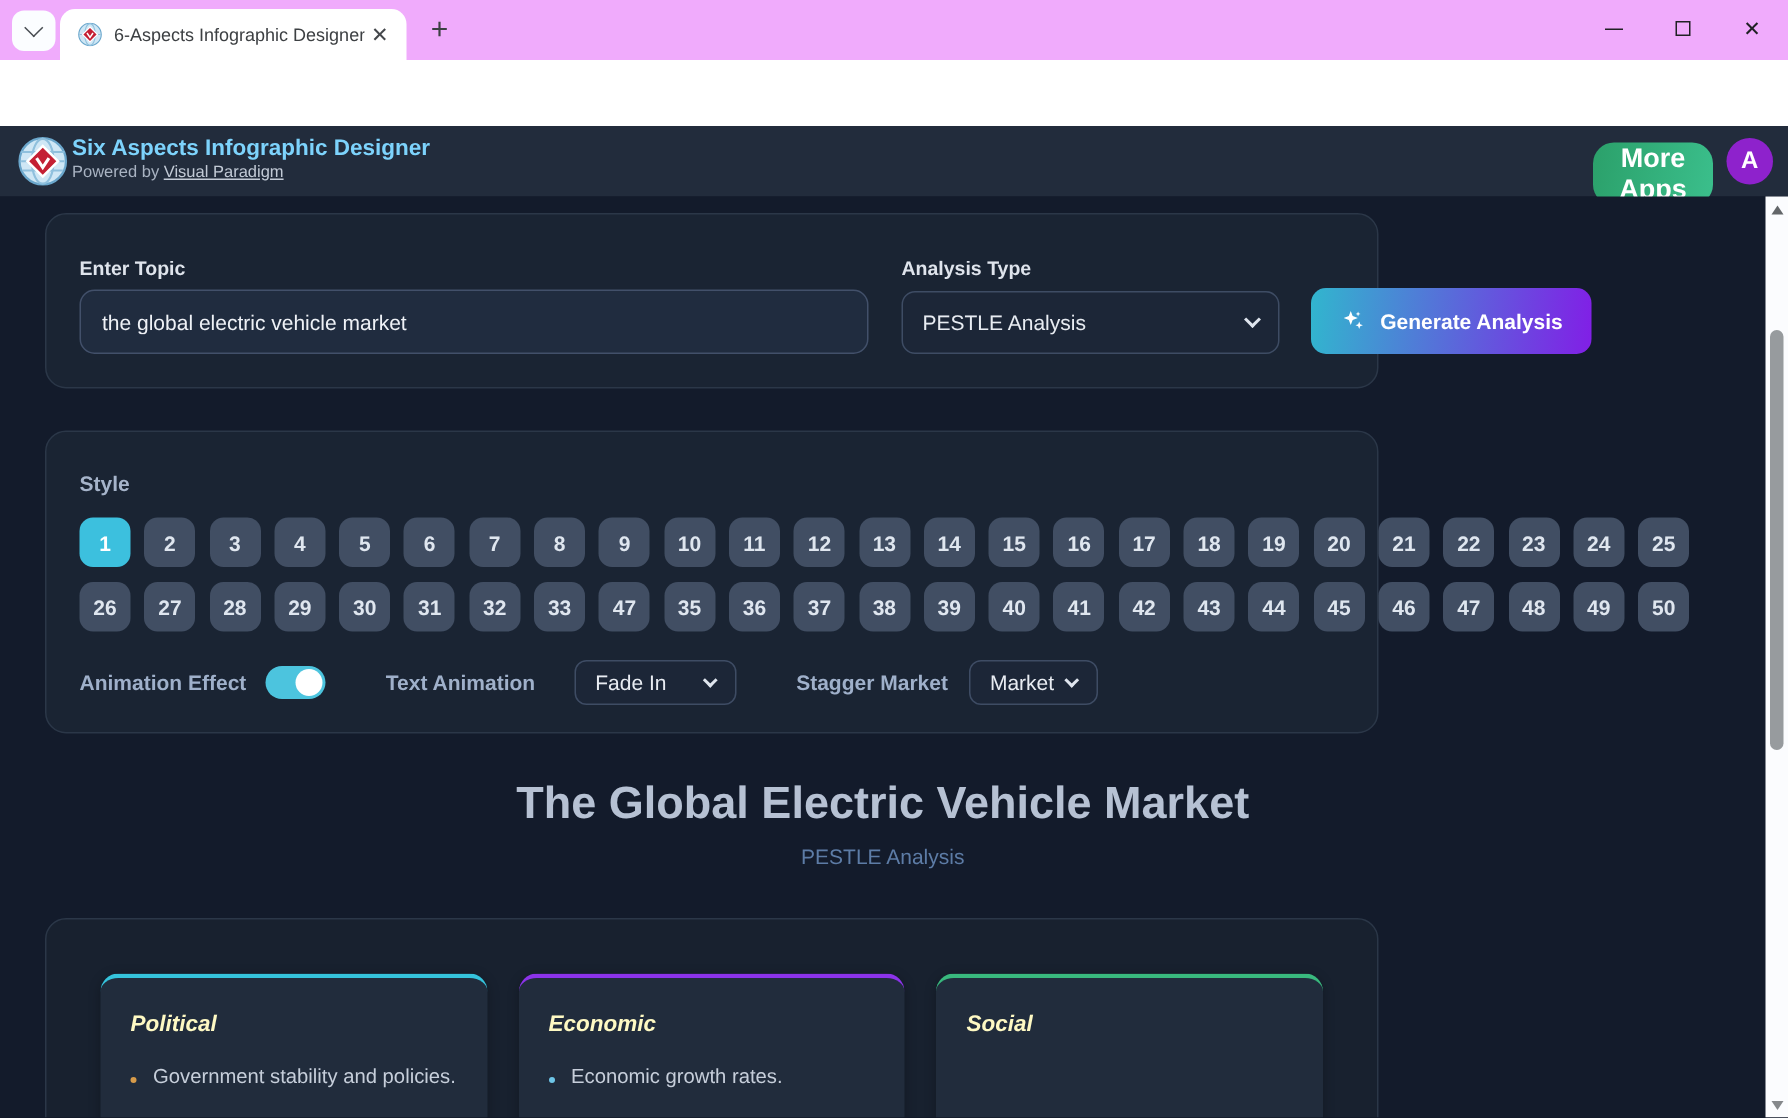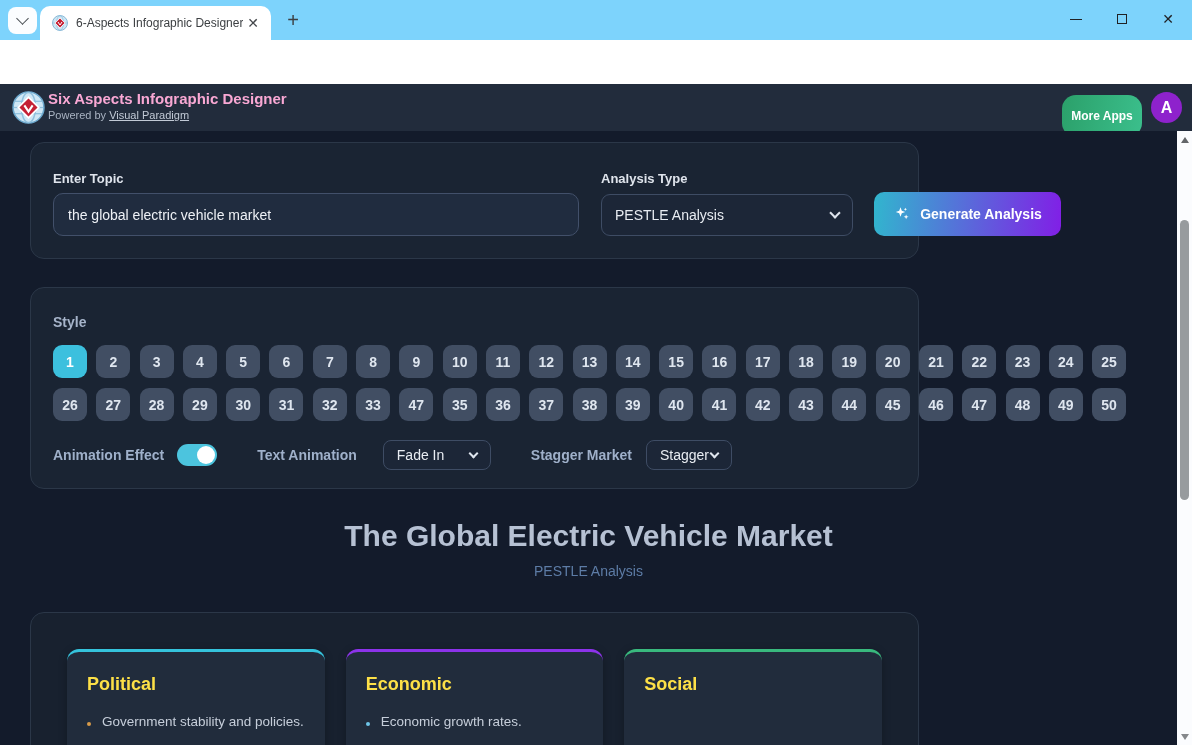--- a/index.html
+++ b/index.html
@@ -1,20 +1,20 @@
 <!DOCTYPE html>
 <html><head>
 <meta charset="utf-8">
 <style>
   * { margin:0; padding:0; box-sizing:border-box; }
   html,body { width:1192px; height:745px; overflow:hidden; }
   body { font-family:"Liberation Sans","DejaVu Sans",sans-serif; position:relative; background:#131b2b; }
 
   
-  .tabstrip { position:absolute; left:0; top:0; width:1192px; height:40px; background:#7dd3fc; }
+  .tabstrip { position:absolute; left:0; top:0; width:1192px; height:40px; background:#f0abfc; }
   .tab-search { position:absolute; left:8px; top:7px; width:29px; height:27px; background:#fbfdff; border-radius:8px; display:flex; align-items:center; justify-content:center; }
   .chev-sm { width:9px; height:9px; border-right:1.8px solid #474c51; border-bottom:1.8px solid #474c51; transform:rotate(45deg); margin-top:-4px; }
   .tab { position:absolute; left:40px; top:6px; width:231px; height:34px; background:#ffffff; border-radius:10px 10px 0 0; display:flex; align-items:center; padding:0 8px 0 12px; }
   .tab-title { flex:1; font-size:12px; color:#3d4043; white-space:nowrap; overflow:hidden; margin-left:8px; }
   .tab-close { font-size:14px; color:#44474b; padding:0 4px; cursor:default; }
   .newtab { position:absolute; left:281px; top:8px; width:24px; height:24px; font-size:20px; color:#3c4043; display:flex; align-items:center; justify-content:center; }
   .wctl { position:absolute; top:0; width:46px; height:38px; display:flex; align-items:center; justify-content:center; color:#202124; font-size:13px; }
   .wctl.min { left:1053px; } .wctl.max { left:1099px; } .wctl.close { left:1145px; font-size:14px; }
   .maxbox { width:10px; height:10px; border:1.3px solid #202124; }
   .minbar { width:12px; height:0; border-top:1.5px solid #202124; }
@@ -32,24 +32,24 @@
   .ext-icon { position:absolute; left:1070px; top:51px; }
   .sep { position:absolute; left:1106px; top:52px; width:1px; height:18px; background:#d4d7db; }
   .chrome-avatar { position:absolute; left:1120px; top:49px; width:26px; height:26px; border-radius:50%; background:#26a3ae; color:#fff; font-size:13px; font-weight:bold; display:flex; align-items:center; justify-content:center; }
   .kebab { position:absolute; left:1163px; top:50px; width:18px; height:26px; display:flex; flex-direction:column; align-items:center; justify-content:center; gap:2.6px; }
   .kebab i { width:3px; height:3px; border-radius:50%; background:#45494e; }
 
   
   .appheader { position:absolute; left:0; top:84px; width:1192px; height:47px; background:#222c3c; }
   .vp-logo { position:absolute; left:12px; top:7px; }
   .app-titles { position:absolute; left:48px; top:6px; }
-  .app-title { font-size:15px; font-weight:bold; color:#f9a8d4; }
+  .app-title { font-size:15px; font-weight:bold; color:#7dd3fc; }
   .powered { font-size:11px; color:#a9b3c2; margin-top:2px; }
   .powered a { color:#c2cad6; text-decoration:underline; }
-  .more-apps { position:absolute; left:1062px; top:11px; width:80px; height:42px; border:none; border-radius:14px; background:linear-gradient(100deg,#2ba06a,#3bbf8c); color:#fff; font-size:12px; font-weight:bold; font-family:inherit; }
+  .more-apps { position:absolute; left:1062px; top:11px; width:80px; height:42px; border:none; border-radius:14px; background:linear-gradient(100deg,#2ba06a,#3bbf8c); color:#fff; font-size:18px; font-weight:bold; font-family:inherit; }
   .hdr-avatar { position:absolute; left:1151px; top:8px; width:31px; height:31px; border-radius:50%; background:#8e22cc; color:#fff; font-size:16px; font-weight:bold; display:flex; align-items:center; justify-content:center; }
 
   
   .content { position:absolute; left:0; top:131px; width:1192px; height:614px; background:#131b2b; overflow:hidden; }
   .panel { position:absolute; left:30px; width:889px; background:#1a2433; border:1px solid #2b3748; border-radius:14px; }
   .panel.form { top:11px; height:117px; }
   .field-label { font-size:13px; font-weight:bold; color:#dfe4ec; }
   .lbl-topic { position:absolute; left:22px; top:28px; }
   .topic-input { position:absolute; left:22px; top:50px; width:526px; height:43px; background:#202c3f; border:1px solid #42506a; border-radius:10px; color:#eef1f6; font-size:14px; font-family:inherit; padding:0 14px; outline:none; }
   .lbl-analysis { position:absolute; left:570px; top:28px; }
@@ -71,21 +71,21 @@
   .sel-stagger { width:86px; height:30px; margin-left:14px; border-radius:8px; }
   .ml40 { margin-left:40px; }
   .select .sm-chev { width:7px; height:7px; }
 
   .info-title { position:absolute; left:0; top:388px; width:1177px; text-align:center; font-size:30px; font-weight:bold; color:#b6c1d3; }
   .info-sub { position:absolute; left:0; top:432px; width:1177px; text-align:center; font-size:14px; color:#5d7ca6; }
 
   .panel.cards { top:481px; height:260px; background:#18212f; }
   .cards-row { display:flex; gap:21px; padding:36px 36px 0 36px; }
   .aspect-card { flex:1; background:#212c3c; border-radius:12px; border-top:3px solid #3cc0de; padding:22px 20px; min-height:140px; box-shadow:0 2px 8px rgba(0,0,0,.25); }
-  .card-title { font-size:18px; font-weight:bold; color:#fde047; margin-bottom:19px; }
+  .card-title { font-size:15px; font-weight:bold; color:#fef9c3; margin-bottom:19px;font-style:italic; }
   .card-item { display:flex; align-items:center; gap:11px; font-size:13.5px; color:#c6ceda; }
   .card-item .dot { width:4px; height:4px; border-radius:50%; flex:none; margin-top:4px; }
 
   
   .scrollbar { position:absolute; right:0; top:131px; width:15px; height:614px; background:#fbfcfe; }
   .sb-arrow { position:absolute; left:0; width:15px; height:15px; display:flex; align-items:center; justify-content:center; }
   .tri-up { width:0; height:0; border-left:4.5px solid transparent; border-right:4.5px solid transparent; border-bottom:6px solid #636669; }
   .tri-down { width:0; height:0; border-left:4.5px solid transparent; border-right:4.5px solid transparent; border-top:6px solid #85888b; }
   .sb-thumb { position:absolute; left:3px; top:89px; width:9px; height:280px; border-radius:4.5px; background:#979b9e; }
 </style>
@@ -259,21 +259,21 @@
       <div class="toggle">
           <div class="knob"></div>
         </div>
       <span class="anim-lbl ml40">Text Animation</span>
       <div class="select sel-fade">
         <span>Fade In</span>
         <span class="chev sm-chev"></span>
       </div>
       <span class="anim-lbl ml40">Stagger Market</span>
       <div class="select sel-stagger">
-        <span>Stagger</span>
+        <span>Market</span>
         <span class="chev sm-chev"></span>
       </div>
     </div>
   </div>
 
   <div class="info-title">The Global Electric Vehicle Market</div>
   <div class="info-sub">PESTLE Analysis</div>
 
   <div class="panel cards">
     <div class="cards-row">

